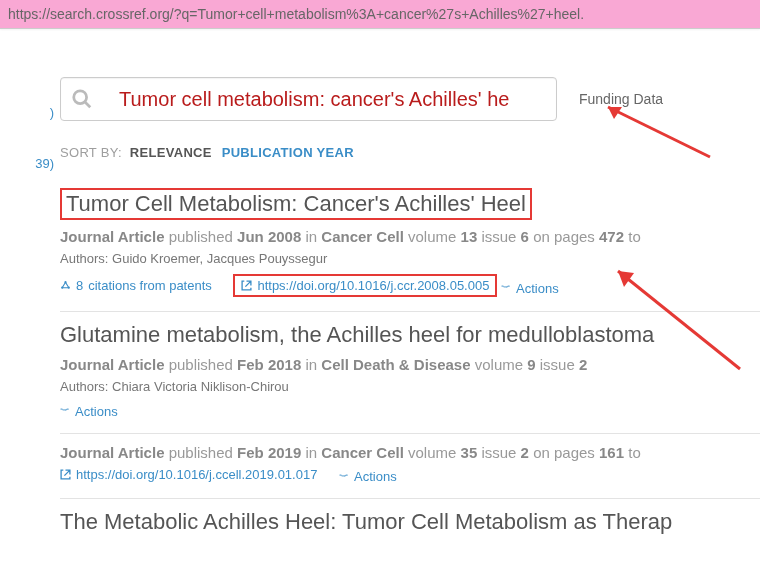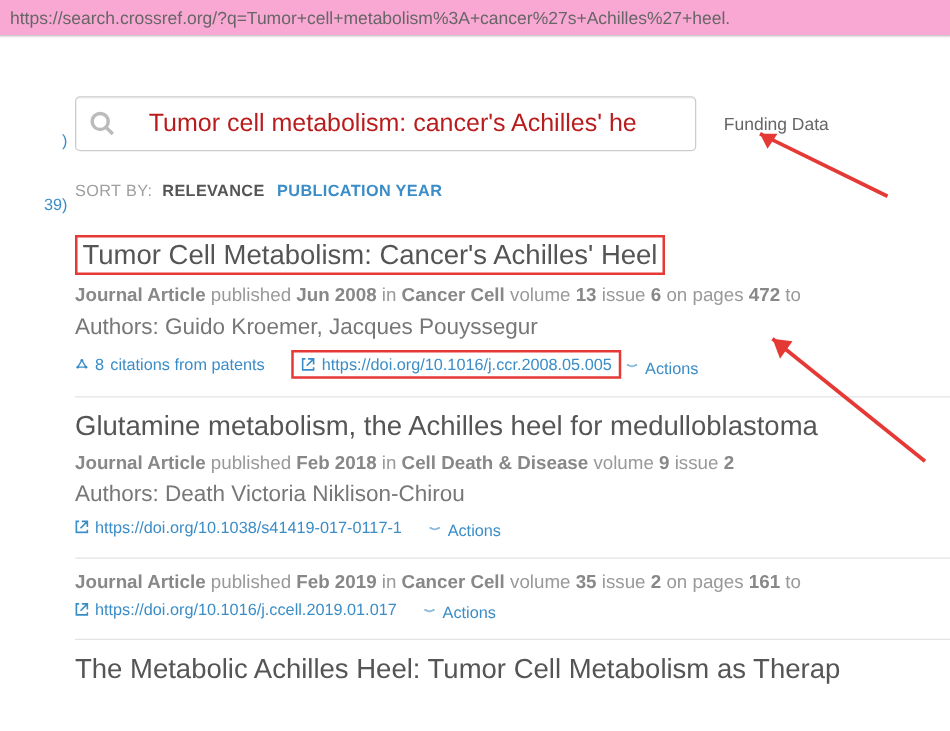--- a/index.html
+++ b/index.html
@@ -15,21 +15,21 @@
   .funding{font-size:14px;color:#666}
   .sortline{margin-top:24px;font-size:13px;letter-spacing:.3px}
   .sortline .lbl{color:#9e9e9e;font-weight:400}
   .sortline .rel{color:#555;font-weight:700;margin-left:4px}
   .sortline .pub{color:#3a8dc7;font-weight:700;margin-left:6px}
   .reslist{margin-top:18px}
   .result{border-bottom:1px solid #e3e3e3;padding:10px 0 14px}
   .title{font-size:22px;color:#555;margin-bottom:8px}
   .meta{font-size:15px;color:#999;margin-bottom:6px}
   .meta .b{color:#888;font-weight:700}
-  .authors{font-size:18px;color:#777;margin-bottom:8px}
+  .authors{font-size:13px;color:#777;margin-bottom:8px}
   .linksrow{font-size:13px}
   .linksrow a,.linksrow span.link{color:#3a8dc7;text-decoration:none;margin-right:18px;display:inline-flex;align-items:center;gap:5px}
   .chev{display:inline-block;font-size:10px;color:#3a8dc7;transform:scaleY(.7)}
   .hl{border:2px solid #e53935;padding:1px 4px;display:inline-block}
   .hlbox{border:2px solid #e53935;padding:2px 6px;display:inline-flex;align-items:center;gap:5px}
   
   .arrow{position:absolute;pointer-events:none}
   .arrow line{stroke:#e53935;stroke-width:3}
   .arrow polygon{fill:#e53935}
 </style>
@@ -114,28 +114,22 @@
           <span class="b">Journal Article</span>
           <span>published</span>
           <span class="b">Feb 2018</span>
           <span>in</span>
           <span class="b">Cell Death &amp; Disease</span>
           <span>volume</span>
           <span class="b">9</span>
           <span>issue</span>
           <span class="b">2</span>
         </div>
-        <div class="authors"><span>Authors:</span> <span>Death Victoria Niklison-Chirou</span></div>
+        <div class="authors"><span>Authors:</span> <span>Chiara Victoria Niklison-Chirou</span></div>
         <div class="linksrow">
-          <span class="link">
-            <svg width="11" height="11" viewBox="0 0 10 10" fill="none" stroke="#3a8dc7" stroke-width="1.2">
-                <path d="M3 1H1v8h8V7M5 1h4v4M9 1L4 6"></path>
-              </svg>
-            <span>https://doi.org/10.1038/s41419-017-0117-1</span>
-          </span>
           <span class="link">
               <span class="chev">︾</span>
               <span>Actions</span>
             </span>
         </div>
       </div>
 
       <div class="result">
         <div class="meta">
           <span class="b">Journal Article</span>

